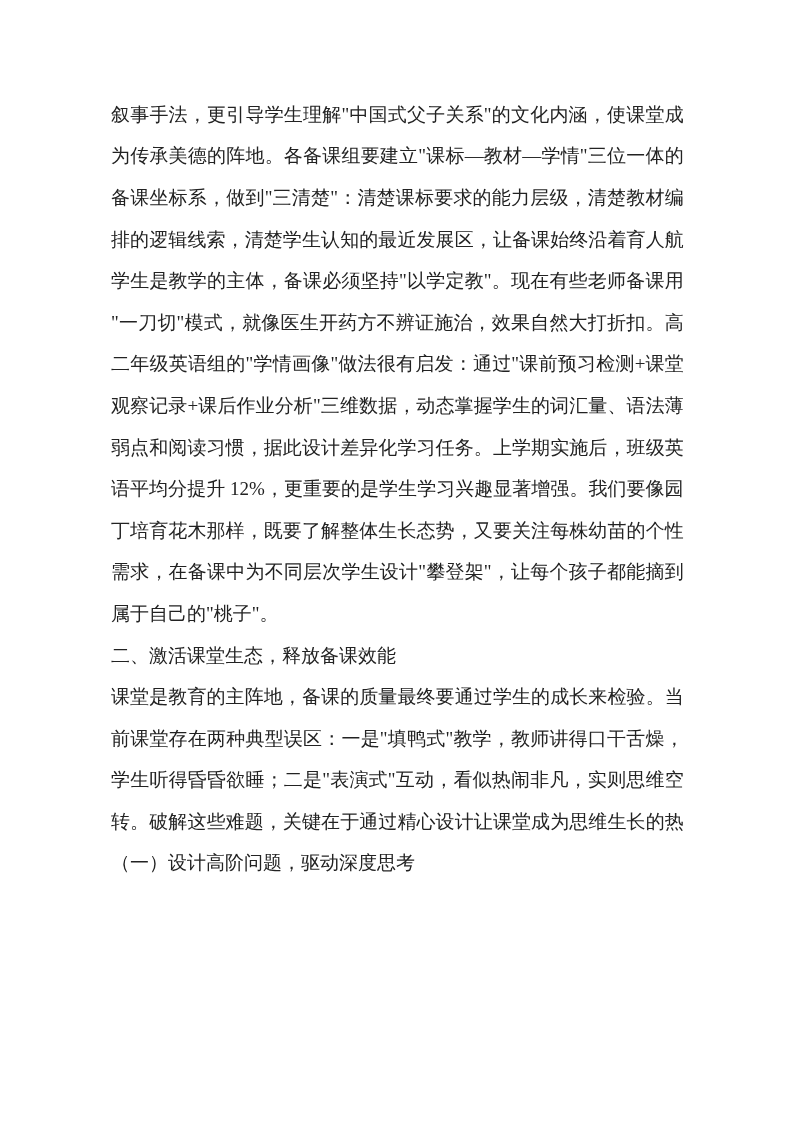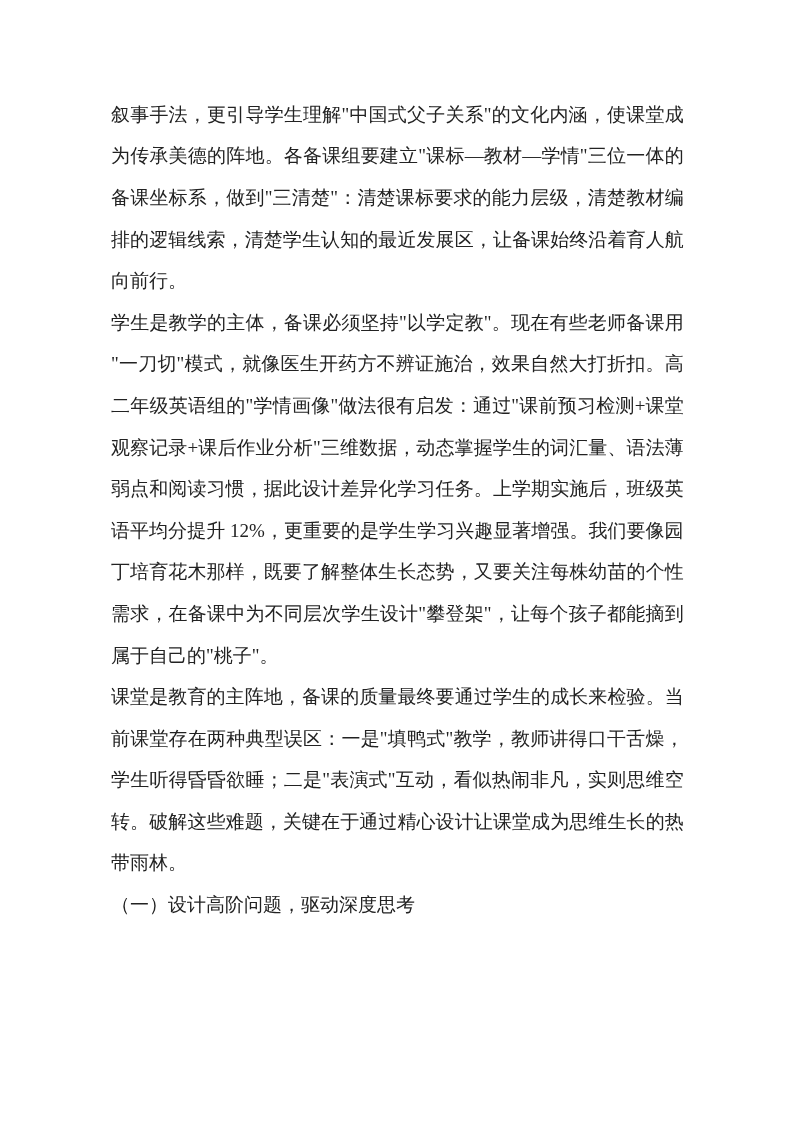--- a/index.html
+++ b/index.html
@@ -166,21 +166,20 @@
           <span>备</span>
           <span>课</span>
           <span>始</span>
           <span>终</span>
           <span>沿</span>
           <span>着</span>
           <span>育</span>
           <span>人</span>
           <span>航</span>
         </div>
-        <div class="line">向前行。</div>
       </div>
       <div class="paragraph">
         <div class="line j">
           <span>学</span>
           <span>生</span>
           <span>是</span>
           <span>教</span>
           <span>学</span>
           <span>的</span>
           <span>主</span>
@@ -434,20 +433,23 @@
           <span>每</span>
           <span>个</span>
           <span>孩</span>
           <span>子</span>
           <span>都</span>
           <span>能</span>
           <span>摘</span>
           <span>到</span>
         </div>
         <div class="line">属于自己的"桃子"。</div>
+      </div>
+      <div class="paragraph">
+        <div class="line">二、激活课堂生态，释放备课效能</div>
       </div>
       <div class="paragraph">
         <div class="line j">
           <span>课</span>
           <span>堂</span>
           <span>是</span>
           <span>教</span>
           <span>育</span>
           <span>的</span>
           <span>主</span>
@@ -566,19 +568,18 @@
           <span>堂</span>
           <span>成</span>
           <span>为</span>
           <span>思</span>
           <span>维</span>
           <span>生</span>
           <span>长</span>
           <span>的</span>
           <span>热</span>
         </div>
-        <div class="line">带雨林。</div>
       </div>
       <div class="paragraph">
         <div class="line">（一）设计高阶问题，驱动深度思考</div>
       </div>
     </div>
 </div>
 
 </body></html>

